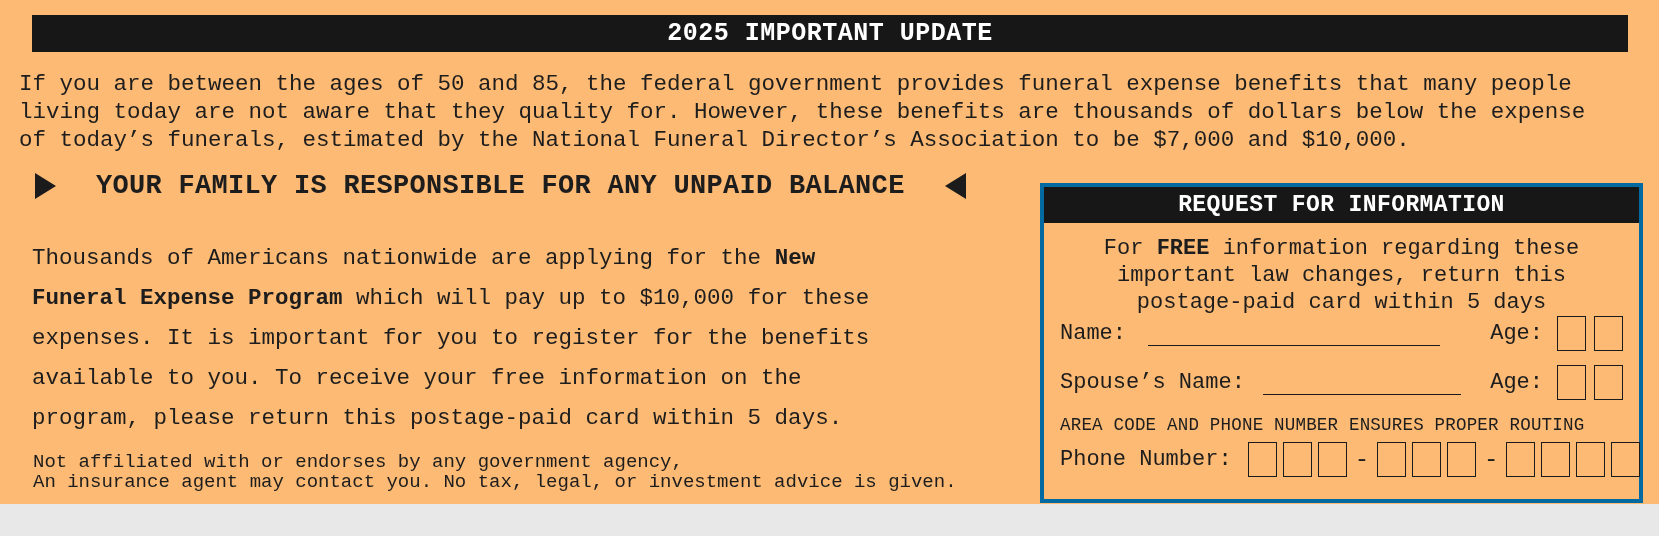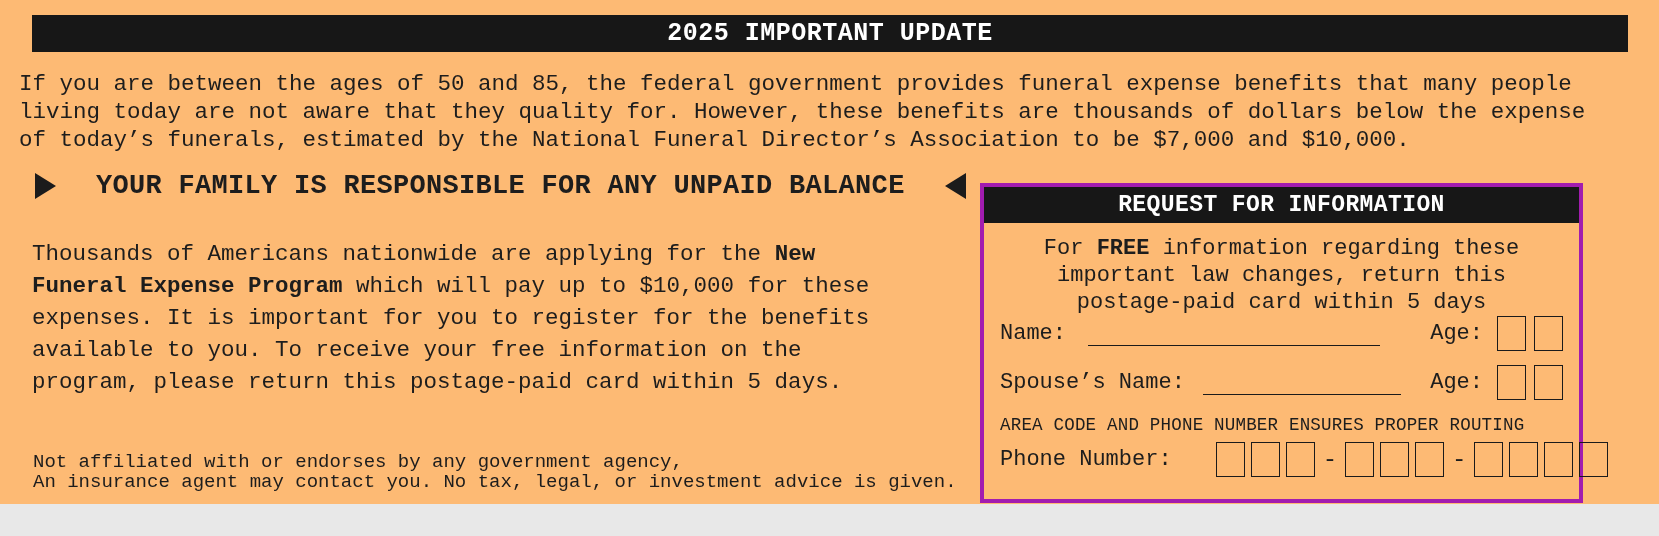--- a/index.html
+++ b/index.html
@@ -68,39 +68,39 @@
     margin-left: 40px;
   }
   
   .body-par {
     position: absolute;
     left: 32px;
     top: 238px;
     width: 888px;
     margin: 0;
     font-size: 22.5px;
-    line-height: 32px;
+    line-height: 40px;
   }
   
   .disclaimer {
     position: absolute;
     left: 33px;
     top: 452px;
     margin: 0;
     font-size: 19px;
     line-height: 20px;
   }
   
   .panel {
     position: absolute;
-    left: 980px;
+    left: 1040px;
     top: 183px;
     width: 603px;
     height: 320px;
-    border: 4px solid #a21caf;
+    border: 4px solid #0369a1;
     box-sizing: border-box;
   }
   .panel-header {
     height: 36px;
     background: #171717;
     color: #ffffff;
     display: flex;
     align-items: center;
     justify-content: center;
     font-weight: bold;
@@ -113,21 +113,21 @@
     font-size: 22px;
     line-height: 27px;
   }
   .form-row {
     display: flex;
     align-items: center;
     padding: 0 16px;
   }
   .name-row   { }
   .spouse-row { margin-top: 14px; }
-  .phone-row  { margin-top: 7px; gap: 28px; }
+  .phone-row  { margin-top: 7px; }
   .label { font-size: 22px; white-space: nowrap; }
   .write-line {
     display: inline-block;
     border-bottom: 1.5px solid #1b1b1b;
     height: 24px;
     cursor: text;
   }
   .name-line   { width: 292px; margin-left: 22px; }
   .spouse-line { width: 198px; margin-left: 18px; }
   .age-label { margin-left: auto; margin-right: 14px; }

